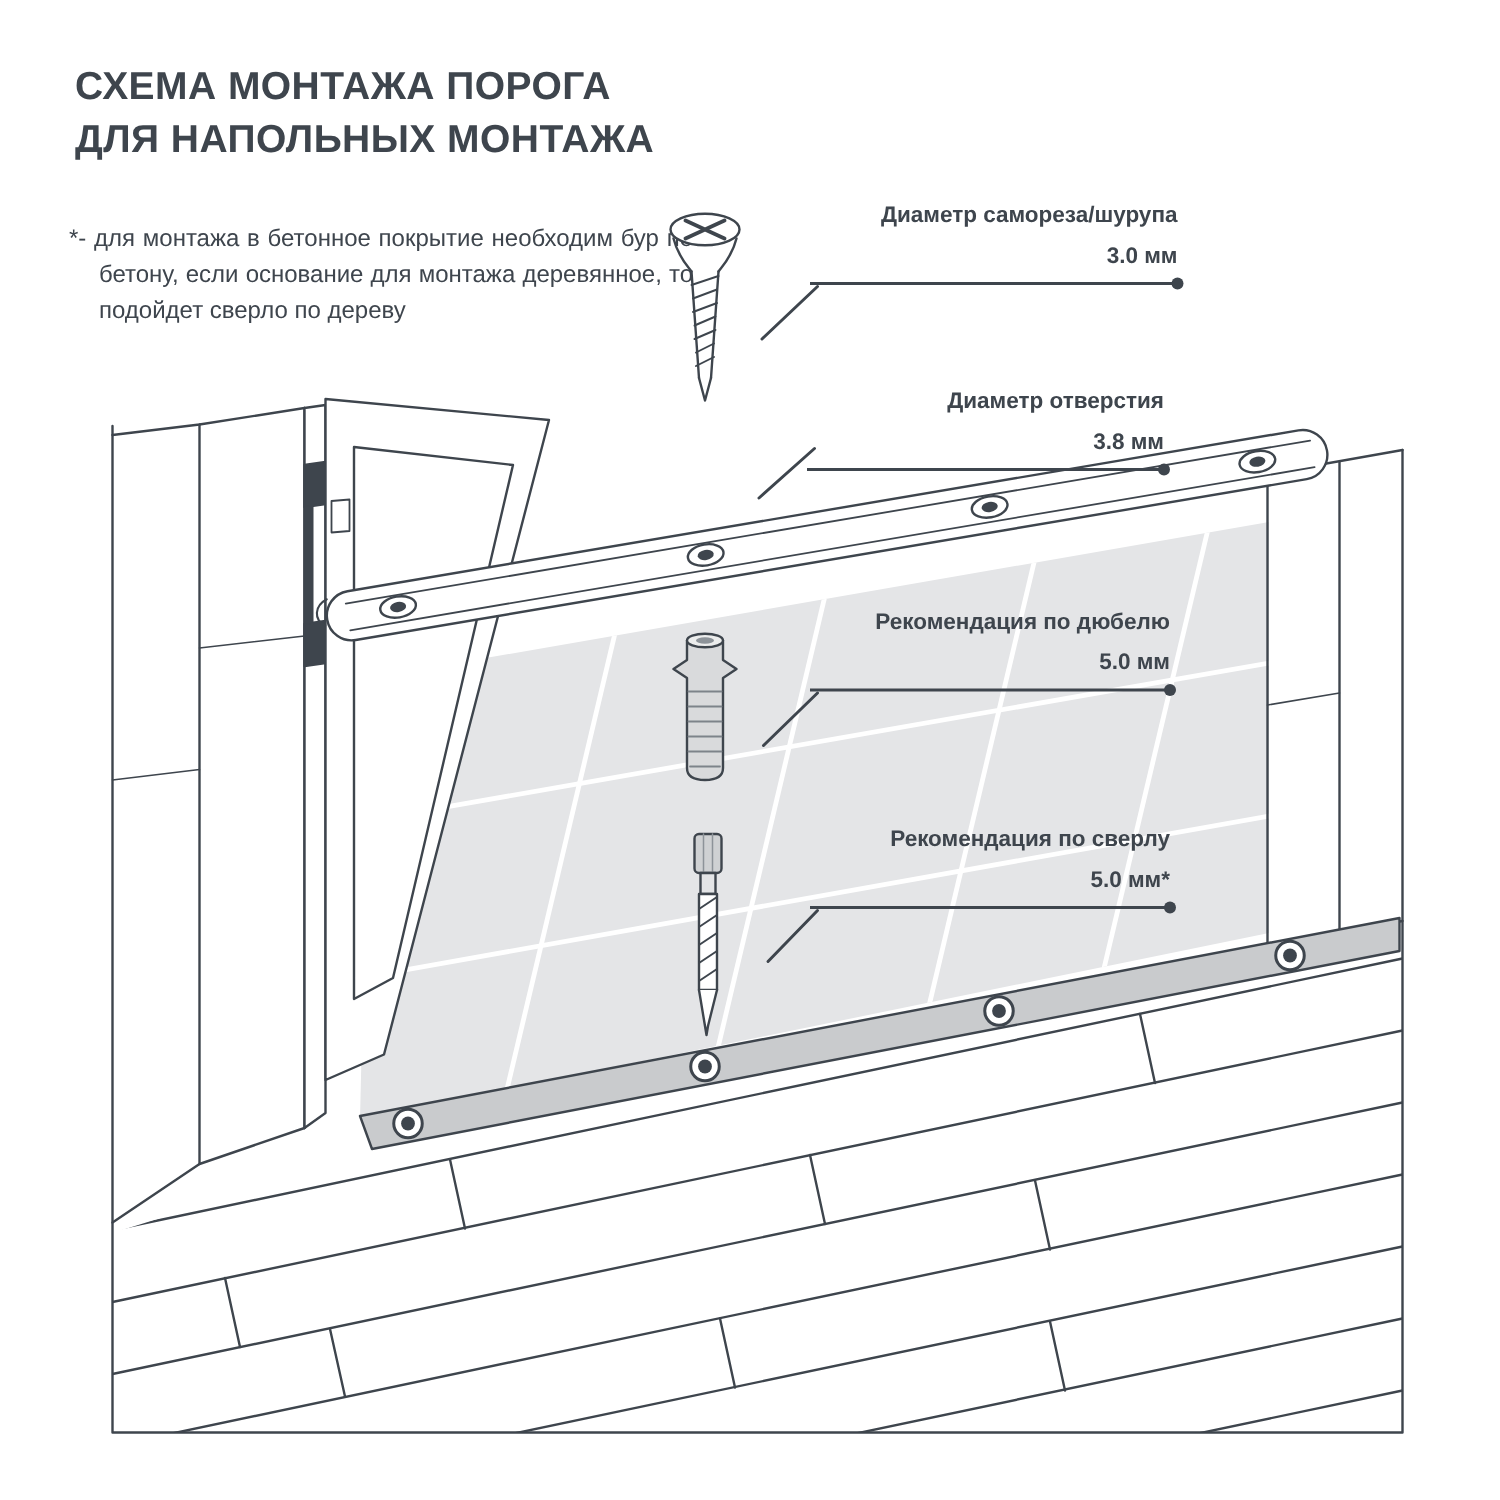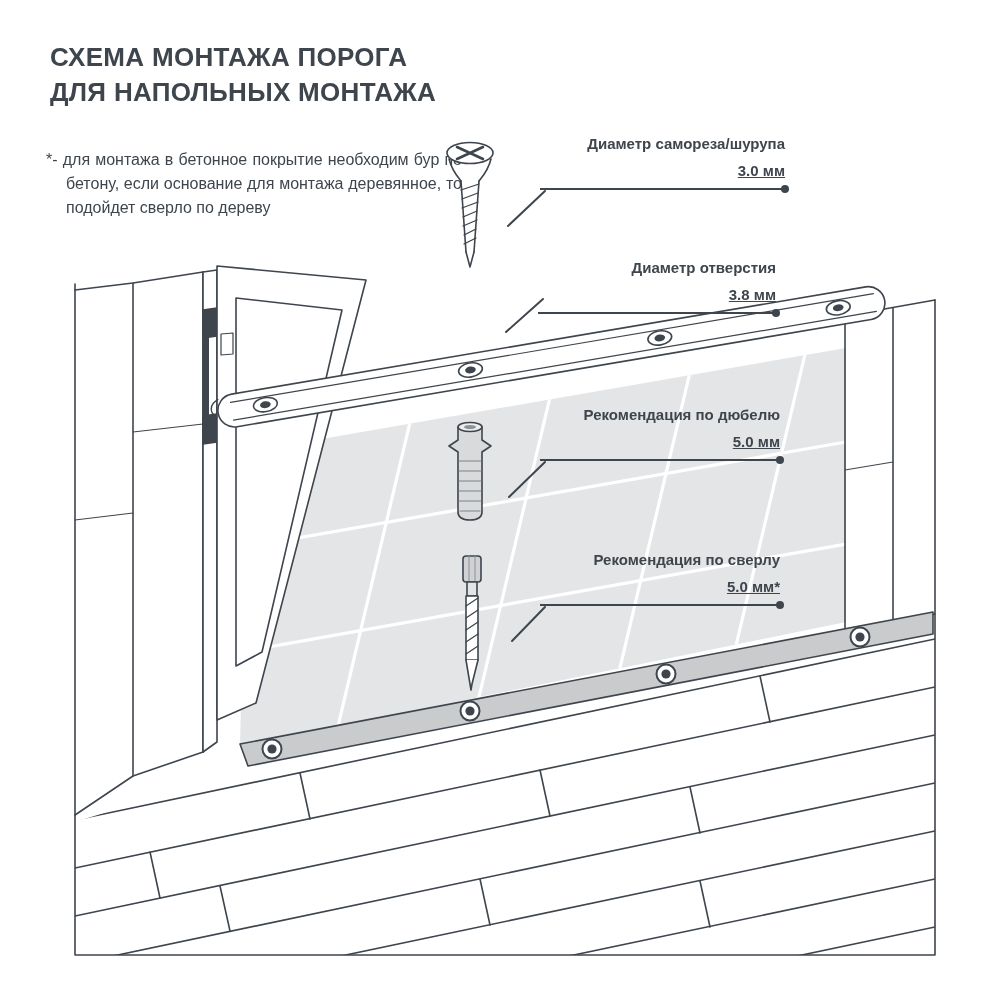--- a/index.html
+++ b/index.html
@@ -19,21 +19,21 @@
     text-align:justify;
     padding-left:20px;text-indent:-20px;
   }
   .diagram{position:absolute;left:0;top:0;width:1000px;height:1000px;}
   .callout{
     position:absolute;border-bottom:2px solid var(--ink);
     text-align:right;padding-bottom:9px;
     font-size:15px;font-weight:700;
   }
   .callout .label{display:block;margin-bottom:10px;}
-  .callout .value{display:block;text-decoration:underline;}
+  .callout .value{display:block;}
   .callout .dot{
     position:absolute;right:-4px;bottom:-5px;width:8px;height:8px;
     border-radius:50%;background:var(--ink);
   }
   #callout-0{left:540px;top:135px;width:245px;}
   #callout-1{left:538px;top:259px;width:238px;}
   #callout-2{left:540px;top:406px;width:240px;}
   #callout-3{left:540px;top:551px;width:240px;}
 </style>
 </head>

